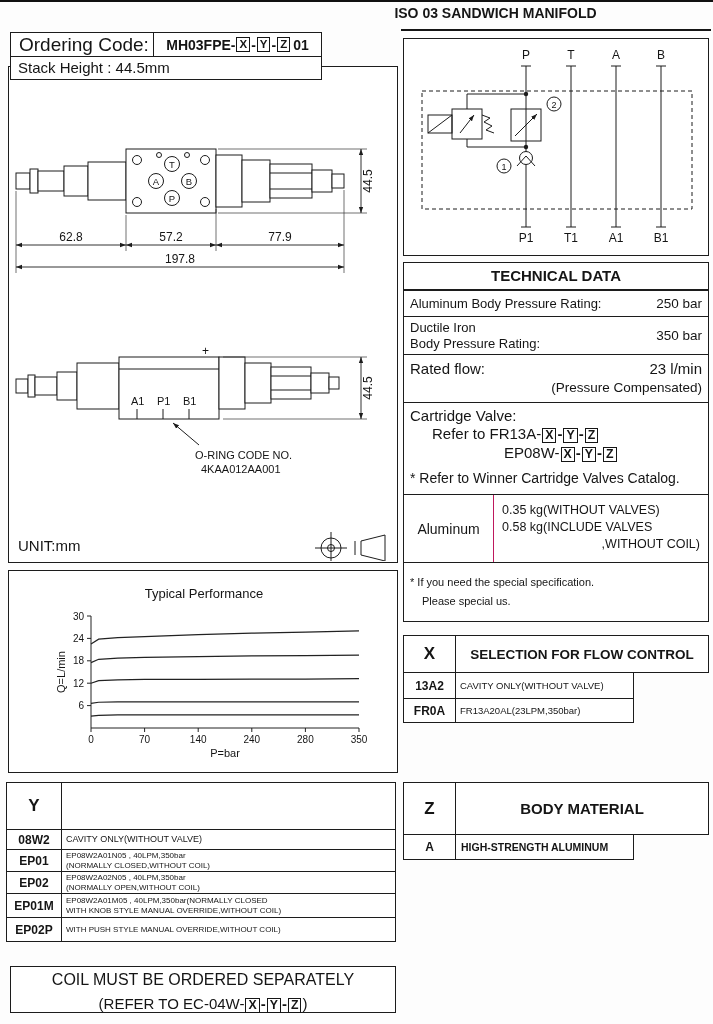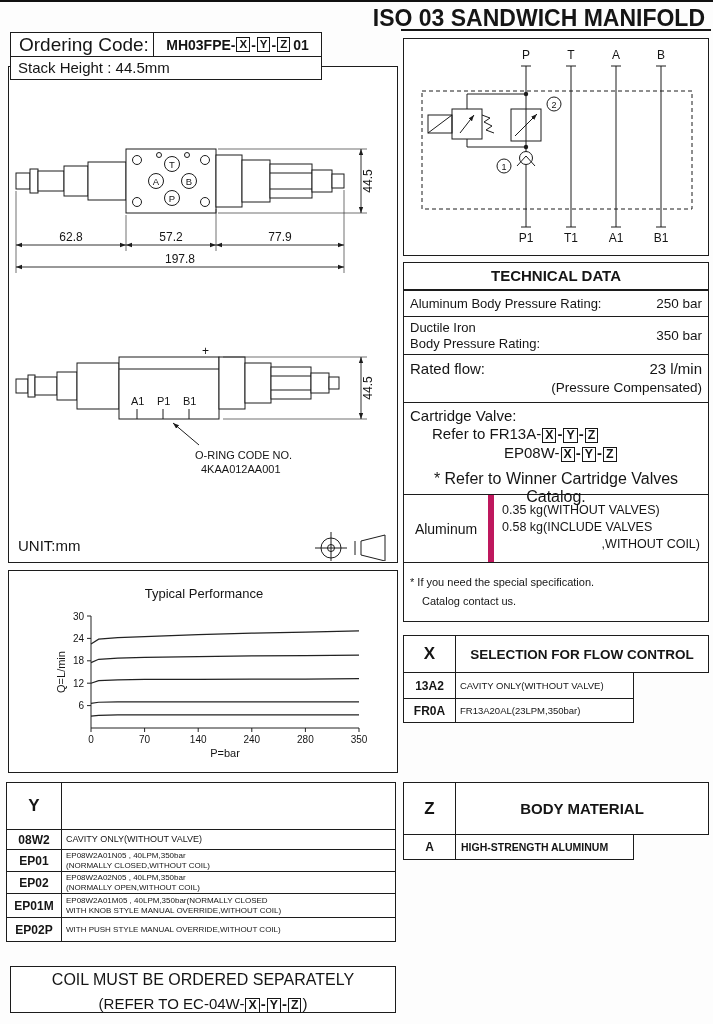--- a/index.html
+++ b/index.html
@@ -33,21 +33,21 @@
   .ax{stroke:#222;stroke-width:1;fill:none}
   .tk{font-size:10px}
   .crv{stroke:#222;stroke-width:1.2;fill:none}
   .ct{font-size:13px;text-anchor:middle}
   .cl{font-size:11px;text-anchor:middle}
 </style>
 </head>
 <body>
 
 <div class="abs" style="left:0;top:0;width:713px;height:2px;background:#111"></div>
-<div class="abs" style="left:300px;top:5px;width:409px;text-align:right;font-size:23px;font-weight:700;padding-right:4px;box-sizing:border-box">ISO 03 SANDWICH MANIFOLD</div>
+<div class="abs" style="left:293px;top:5px;width:409px;text-align:center;font-size:14px;font-weight:700;padding-right:4px;box-sizing:border-box">ISO 03 SANDWICH MANIFOLD</div>
 <div class="abs" style="left:401px;top:29px;width:310px;border-top:2px solid #151515"></div>
 
 <div class="bx" style="left:8px;top:66px;width:390px;height:497px"></div>
 
 <svg class="abs" style="left:9px;top:67px" width="388" height="494" viewBox="0 0 388 494">
   <defs>
     <marker id="d-arr" viewBox="0 0 8 8" refX="7" refY="4" markerWidth="7" markerHeight="8" orient="auto-start-reverse" markerUnits="userSpaceOnUse">
       <path d="M0,1.5 L7,4 L0,6.5 Z" fill="#1c1c1c"></path>
     </marker>
   </defs>
@@ -243,35 +243,35 @@
   </div>
 
   <div class="td-row" style="height:92px;padding-top:4px">
     <div style="font-size:15px">Cartridge Valve:</div>
     <div style="font-size:15px;margin-left:22px;margin-top:1px">
       <span>Refer to FR13A-</span><span class="xyzb">X</span><span class="xyzs">-</span><span class="xyzb">Y</span><span class="xyzs">-</span><span class="xyzb">Z</span>
     </div>
     <div style="font-size:15px;margin-left:94px;margin-top:1px">
       <span>EP08W-</span><span class="xyzb">X</span><span class="xyzs">-</span><span class="xyzb">Y</span><span class="xyzs">-</span><span class="xyzb">Z</span>
     </div>
-    <div style="font-size:16px;text-align:center;margin-top:8px">* Refer to Winner Cartridge Valves Catalog.</div>
+    <div style="font-size:14px;text-align:left;margin-top:8px">* Refer to Winner Cartridge Valves Catalog.</div>
   </div>
 
   <div class="td-row" style="height:68px;display:flex;padding:0">
-    <div style="width:90px;border-right:6px solid #be185d;display:flex;align-items:center;justify-content:center;font-size:14px;box-sizing:border-box">Aluminum</div>
+    <div style="width:90px;border-right:1px solid #be185d;display:flex;align-items:center;justify-content:center;font-size:14px;box-sizing:border-box">Aluminum</div>
     <div style="flex:1;padding:7px 8px;font-size:12.5px;line-height:17px">
       <div>0.35  kg(WITHOUT VALVES)</div>
       <div>0.58  kg(INCLUDE VALVES</div>
       <div style="text-align:right">,WITHOUT COIL)</div>
     </div>
   </div>
 
   <div style="padding:10px 6px 0 6px;font-size:11px;line-height:19px">
     <div>* If you need the special specification.</div>
-    <div style="padding-left:12px">Catalog contact us.</div>
+    <div style="padding-left:12px">Please special us.</div>
   </div>
 </div>
 
 <div class="bx" style="left:8px;top:570px;width:390px;height:203px"></div>
 <svg id="perf-plot" class="abs" style="left:9px;top:571px" width="388" height="201" viewBox="0 0 388 201">
   <text class="ct" x="195" y="27">Typical Performance</text>
   <text class="cl" x="56" y="101" transform="rotate(-90 56 101)">Q=L/min</text>
   <text class="cl" x="216" y="186">P=bar</text>
 <path d="M82 45 L82 157 L350 157" class="ax"></path>
     <line x1="82" y1="157" x2="82" y2="161" class="ax"></line>

